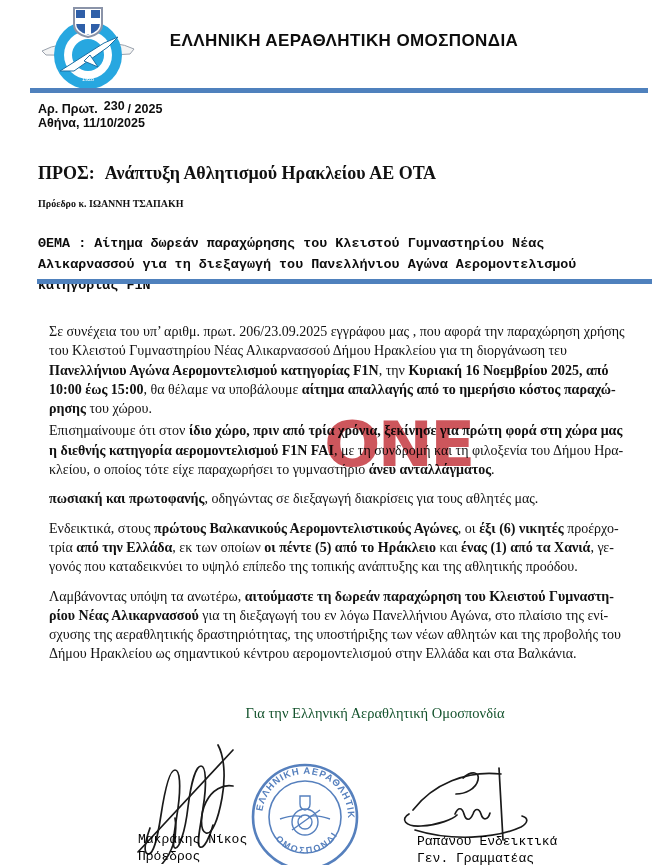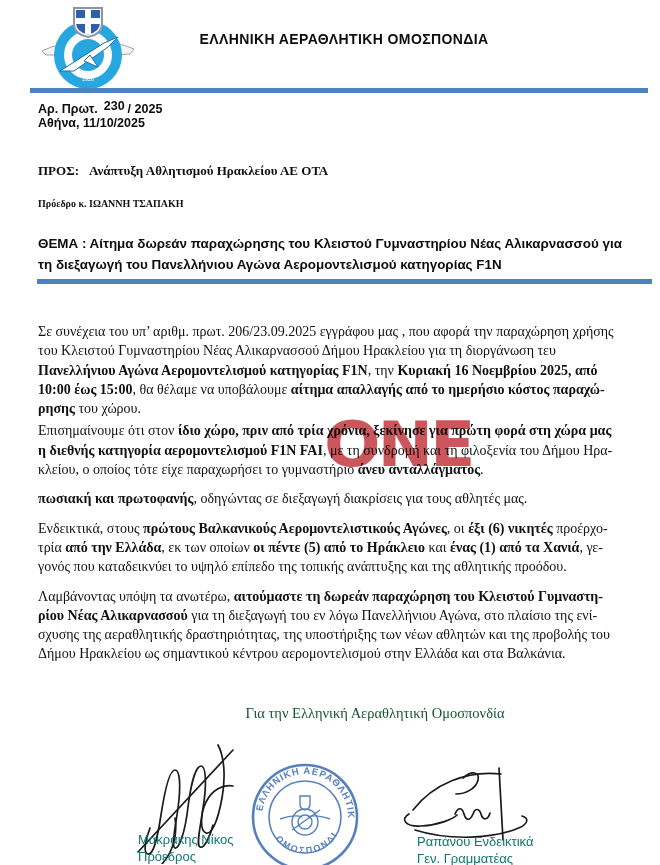--- a/index.html
+++ b/index.html
@@ -2,54 +2,54 @@
 <html><head>
 <meta charset="utf-8">
 <style>
   html,body{margin:0;padding:0;}
   body{width:660px;height:865px;background:#ffffff;position:relative;overflow:hidden;
        font-family:"Liberation Serif", serif;color:#111;}
   .abs{position:absolute;}
 
   
   .org-title{top:31px;left:28px;width:632px;text-align:center;
-    font-family:"Liberation Sans", sans-serif;font-weight:700;font-size:14px;
+    font-family:"Liberation Sans", sans-serif;font-weight:700;font-size:17px;
     letter-spacing:.4px;color:#0d0d0d;}
   .rule{background:#4f81bd;height:5px;}
   .rule1{top:88px;left:30px;width:618px;}
   .rule2{top:279px;left:37px;width:615px;}
   .proto-row{top:102px;left:38px;width:584px;display:flex;justify-content:space-between;
     font-family:"Liberation Sans", sans-serif;font-weight:700;font-size:12.5px;color:#0d0d0d;flex-direction:column;}
   .proto-num{position:relative;top:-3px;margin:0 3px 0 6px;}
 
   
-  .to-line{top:163px;left:38px;font-weight:700;font-size:13px;}
+  .to-line{top:163px;left:38px;font-weight:700;font-size:18px;}
   .to-line .lbl{margin-right:10px;}
   .attn-line{top:198px;left:38px;font-weight:700;font-size:10px;}
   .subject{top:233px;left:38px;width:590px;
-    font-family:Liberation Sans, sans-serif;font-weight:700;font-size:13.4px;
+    font-family:Liberation Mono, monospace;font-weight:700;font-size:13.4px;
     line-height:21px;color:#0d0d0d;}
 
   
   .body-text{top:322px;left:38px;width:590px;font-size:14px;line-height:19.3px;}
-  .para{margin:0 0 10px 0;}
+  .para{margin:0 0 10px 11px;}
   .para:first-child{margin-bottom:3px;}
   .line{white-space:nowrap;}
   .line b{font-weight:700;}
 
   
   .watermark{top:414px;left:324px;font-family:"DejaVu Sans", sans-serif;
     font-weight:900;font-size:64px;line-height:64px;letter-spacing:-3px;
     color:#c5383f;opacity:.85;mix-blend-mode:multiply;
     transform:scale(1.04,.96);transform-origin:left top;pointer-events:none;z-index:5;}
 
   
   .closing{top:705px;left:100px;width:550px;text-align:center;
     font-family:Liberation Serif, serif;font-size:14.5px;color:#14532d;}
-  .sig-name{font-family:Liberation Sans, sans-serif;font-size:13px;line-height:17px;color:#0f766e;}
+  .sig-name{font-family:Liberation Mono, monospace;font-size:13px;line-height:17px;color:#000000;}
   .sig-left-name{top:831px;left:138px;}
   .sig-right-name{top:833px;left:417px;}
   svg{display:block;}
 </style>
 </head>
 <body>
 
 <div class="abs" style="top:5px;left:40px;">
   <svg width="96" height="86" viewBox="0 0 96 86">
 

